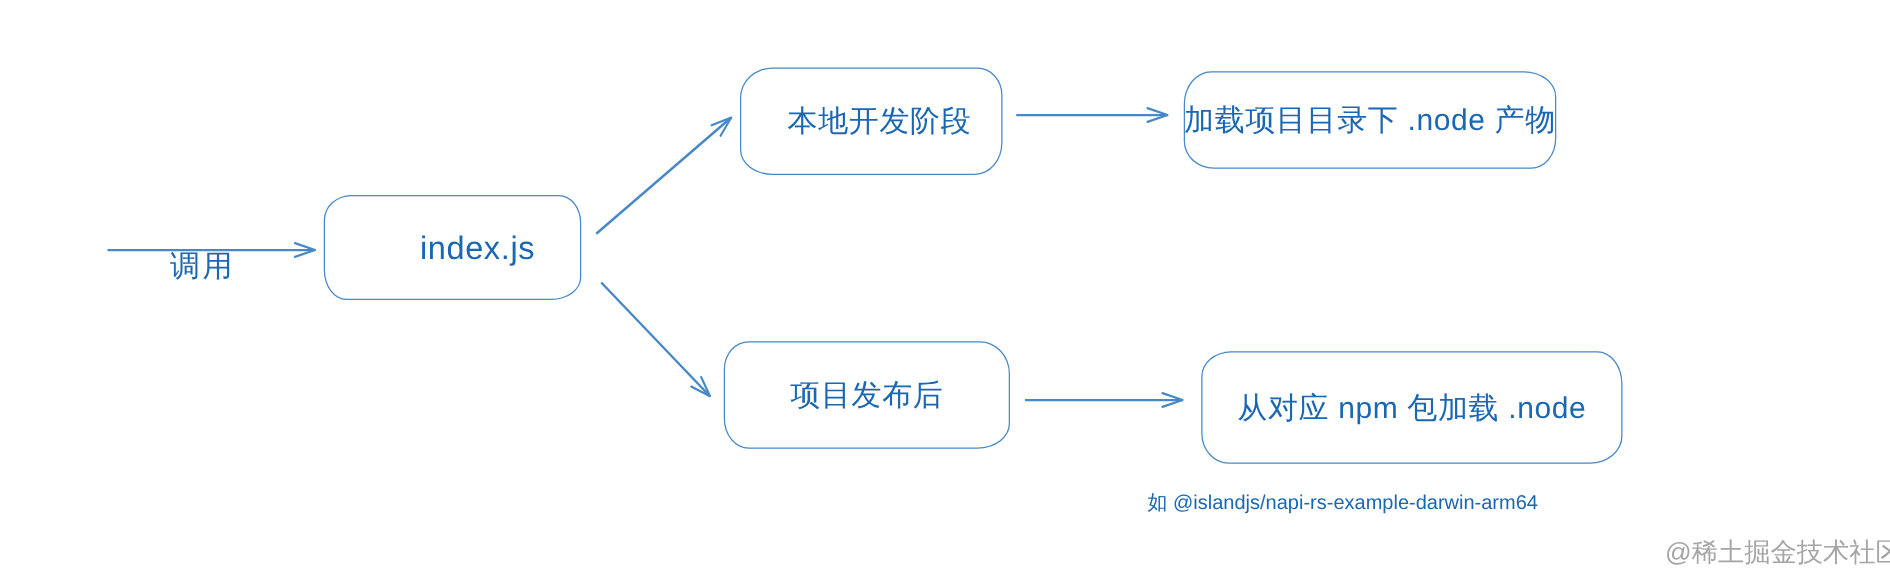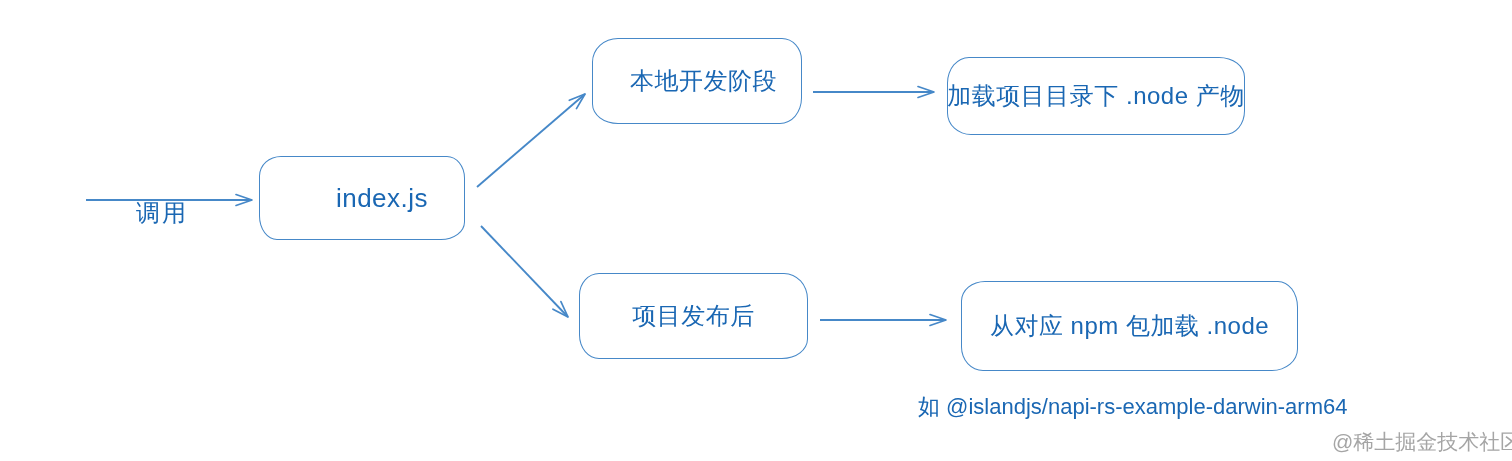--- a/index.html
+++ b/index.html
@@ -30,21 +30,21 @@
     align-items: center;
     justify-content: center;
     color: #1a67b3;
     font-size: 24px;
     background: transparent;
     letter-spacing: 0.5px;
   }
   .node span { white-space: nowrap; }
   .node-index        { left: 259px; top: 156px; width: 206px; height: 84px;
                        border-radius: 22px 18px 24px 18px / 20px 22px 18px 24px; font-size: 26px; padding-left: 40px; }
-  .node-local-dev    { left: 592px; top: 38px;  width: 210px; height: 86px;
+  .node-local-dev    { left: 592px; top: 54px;  width: 210px; height: 86px;
                        border-radius: 26px 20px 22px 26px / 24px 22px 26px 20px; padding-left: 13px; }
   .node-load-local   { left: 947px; top: 57px;  width: 298px; height: 78px;
                        border-radius: 22px 26px 20px 24px / 26px 20px 24px 22px; text-align: center; }
   .node-after-publish{ left: 579px; top: 273px; width: 229px; height: 86px;
                        border-radius: 20px 24px 26px 20px / 22px 26px 20px 24px; }
   .node-load-npm     { left: 961px; top: 281px; width: 337px; height: 90px;
                        border-radius: 24px 20px 26px 22px / 20px 26px 22px 24px; }
   .edge-label {
     position: absolute;
     left: 136px;
@@ -52,21 +52,21 @@
     color: #1a67b3;
     font-size: 24px;
     letter-spacing: 2px;
     margin-top: 40px;
   }
   .annotation {
     position: absolute;
     left: 918px;
     top: 392px;
     color: #1a67b3;
-    font-size: 22px;
+    font-size: 16px;
     white-space: nowrap;
   }
   .watermark {
     position: absolute;
     left: 1332px;
     top: 428px;
     color: #a5a5a5;
     font-size: 21px;
     white-space: nowrap;
   }

